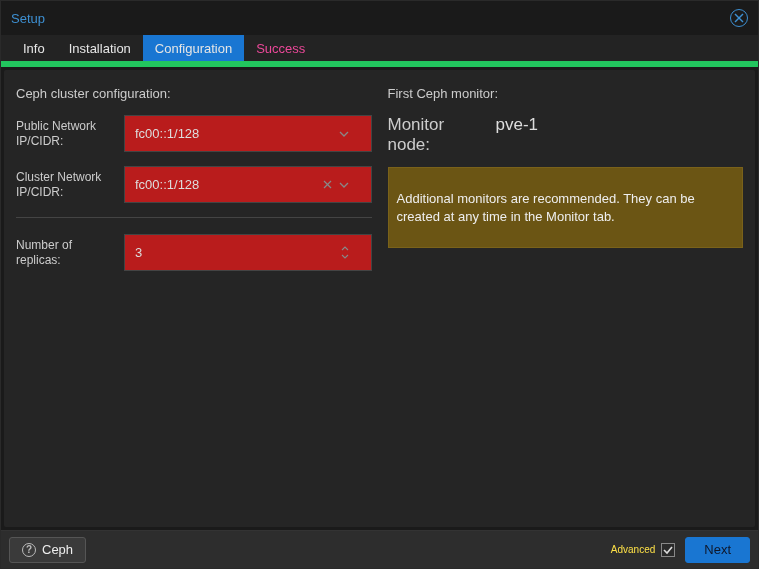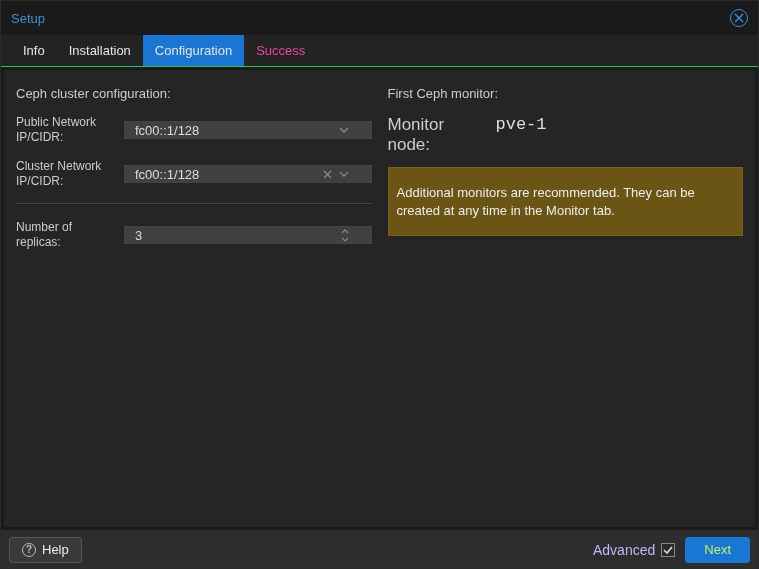--- a/index.html
+++ b/index.html
@@ -43,21 +43,21 @@
     cursor: pointer;
   }
   .close-icon svg { width: 10px; height: 10px; }
   .tabs {
     display: flex;
     gap: 0;
     padding: 0 10px;
     background: #232323;
     height: 32px;
     align-items: stretch;
-    border-bottom: 1px solid #22c55e;
+    border-bottom: 6px solid #22c55e;
   }
   .tab {
     padding: 0 12px;
     display: flex;
     align-items: center;
     font-size: 13px;
     color: #e6e6e6;
     cursor: pointer;
   }
   .tab.active {
@@ -94,22 +94,22 @@
     gap: 8px;
   }
   .form-label {
     width: 100px;
     font-size: 12px;
     color: #ccc;
     line-height: 1.25;
   }
   .field {
     flex: 1;
-    height: 18px;
-    background: #404040;
+    height: 37px;
+    background: #b91c1c;
     border: 1px solid #444;
     display: flex;
     align-items: center;
     padding: 0 19px 0 10px;
     color: #ddd;
     font-size: 13px;
     position: relative;
   }
   .field-value {
     flex: 1;
@@ -149,26 +149,26 @@
     background: #444;
     margin: 6px 0 16px 0;
   }
   .kv-row {
     display: flex;
     gap: 8px;
     margin-bottom: 12px;
     font-size: 17px;
   }
   .kv-label { width: 100px; color: #ccc; }
-  .kv-value { color: #ddd; font-family: Liberation Mono, monospace; }
+  .kv-value { color: #ddd; }
   .warning-box {
     background: #6b5514;
     border: 1px solid #7a621a;
     color: #eee;
-    padding: 16px 8px;
+    padding: 22px 8px;
     font-size: 13px;
     line-height: 1.35;
   }
   .footer {
     height: 38px;
     background: #2d2d2d;
     display: flex;
     align-items: center;
     padding: 0 8px;
     gap: 10px;
@@ -184,29 +184,29 @@
     font-size: 13px;
     border-radius: 3px;
     cursor: pointer;
     border: 1px solid #555;
     background: #3a3a3a;
     color: #eee;
   }
   .btn.primary {
     background: #1976d2;
     border-color: #1976d2;
-    color: #bef264;
+    color: #0f172a;
     padding: 0 18px;
   }
   .adv-wrap {
     display: flex;
     align-items: center;
     gap: 6px;
-    font-size: 14px;
-    color: #c4b5fd;
+    font-size: 10px;
+    color: #fde047;
     margin-left: 24px;
   }
   .checkbox {
     width: 14px;
     height: 14px;
     border: 1px solid #888;
     background: #2a2a2a;
     display: flex;
     align-items: center;
     justify-content: center;
@@ -307,21 +307,21 @@
         <div class="kv-value">pve-1</div>
       </div>
 
       <div class="warning-box">Additional monitors are recommended. They can be created at any time in the Monitor tab.</div>
     </div>
   </div>
 
   <div class="footer">
     <div class="btn">
       <span class="help-icon">?</span>
-      <span>Help</span>
+      <span>Ceph</span>
     </div>
     <div class="footer-spacer"></div>
     <div class="adv-wrap">
       <span>Advanced</span>
       <span class="checkbox">
         <svg viewBox="0 0 10 10">
             <path d="M1 5 L4 8 L9 2" stroke="#ddd" stroke-width="1.6" fill="none"></path>
           </svg>
       </span>
     </div>

